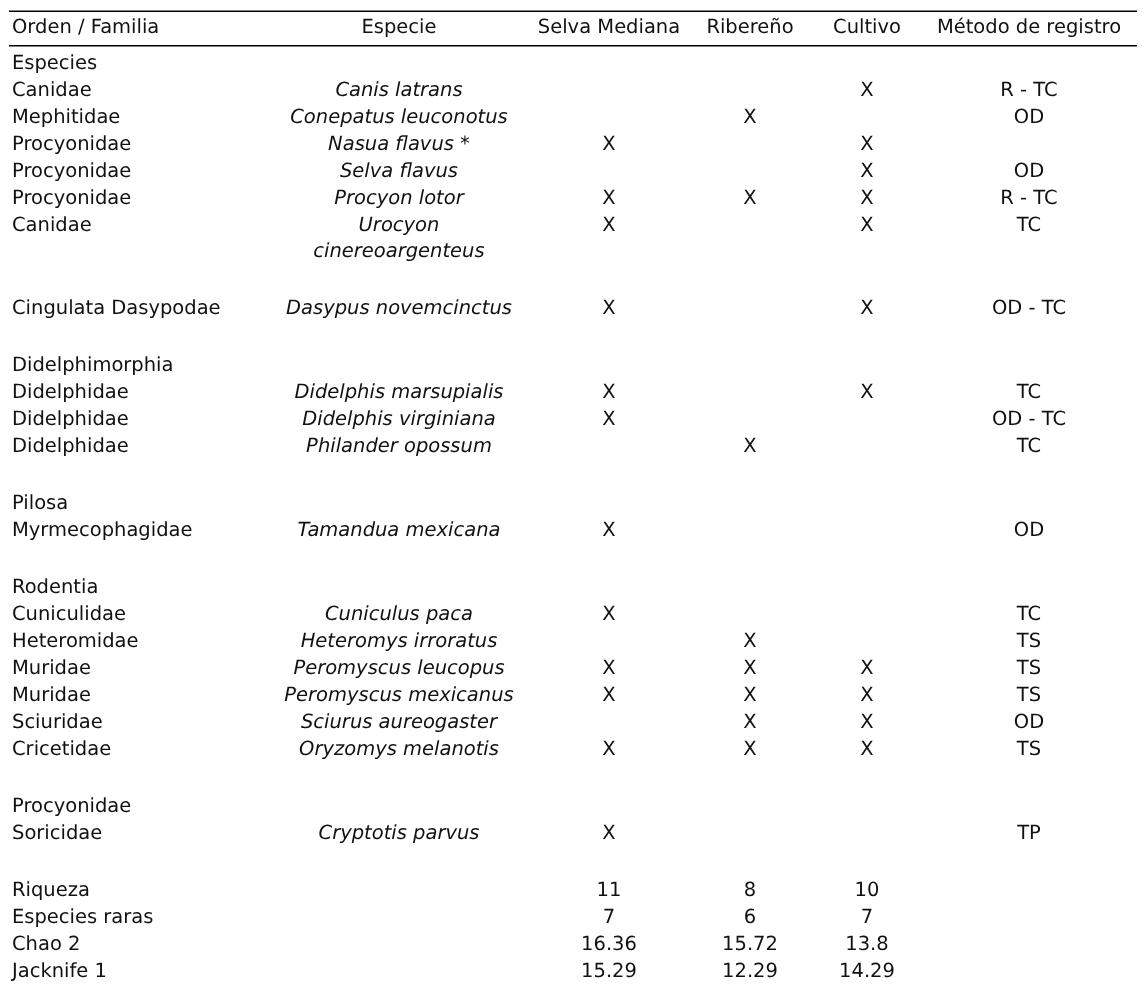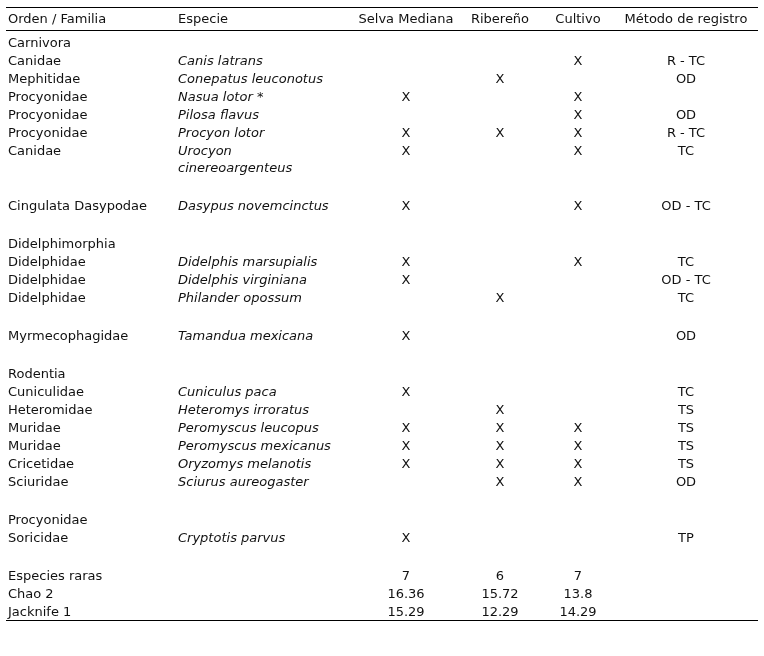--- a/index.html
+++ b/index.html
@@ -27,21 +27,21 @@
     text-align: center;
     font-weight: normal;
     overflow: hidden;
   }
   thead th {
     border-bottom: 1px solid #000;
     padding-bottom: 3px;
     padding-top: 2px;
   }
   .col0 { width: 172px; text-align: left; padding-left: 2px; }
-  .col1 { width: 176px; text-align: left; white-space: pre-line; }
+  .col1 { width: 176px; text-align: center; white-space: pre-line; }
   .col2 { width: 104px; }
   .col3 { width: 84px; text-align: center;  }
   .col4 { width: 72px;  }
   .col5 { width: 144px; }
   tbody td.col1 { font-style: italic; }
   tbody tr.species td, tbody tr.stat td, tbody tr.group td { padding-top: 1px; }
   tbody tr.spacer td { height: 20px; }
   tbody tr:first-child td { padding-top: 3px; }
 </style>
 </head>
@@ -54,21 +54,21 @@
           <th class="col0">Orden / Familia</th>
           <th class="col1">Especie</th>
           <th class="col2">Selva Mediana</th>
           <th class="col3">Ribereño</th>
           <th class="col4">Cultivo</th>
           <th class="col5">Método de registro</th>
         </tr>
     </thead>
     <tbody id="table-body">
         <tr class="group">
-          <td class="col0">Carnivora</td>
+          <td class="col0">Especies</td>
           <td class="col1"></td>
           <td class="col2"></td>
           <td class="col3"></td>
           <td class="col4"></td>
           <td class="col5"></td>
         </tr>
         <tr class="species">
           <td class="col0">Canidae</td>
           <td class="col1">Canis latrans</td>
           <td class="col2"></td>
@@ -79,29 +79,29 @@
         <tr class="species">
           <td class="col0">Mephitidae</td>
           <td class="col1">Conepatus leuconotus</td>
           <td class="col2"></td>
           <td class="col3">X</td>
           <td class="col4"></td>
           <td class="col5">OD</td>
         </tr>
         <tr class="species">
           <td class="col0">Procyonidae</td>
-          <td class="col1">Nasua lotor *</td>
+          <td class="col1">Nasua flavus *</td>
           <td class="col2">X</td>
           <td class="col3"></td>
           <td class="col4">X</td>
           <td class="col5"></td>
         </tr>
         <tr class="species">
           <td class="col0">Procyonidae</td>
-          <td class="col1">Pilosa flavus</td>
+          <td class="col1">Selva flavus</td>
           <td class="col2"></td>
           <td class="col3"></td>
           <td class="col4">X</td>
           <td class="col5">OD</td>
         </tr>
         <tr class="species">
           <td class="col0">Procyonidae</td>
           <td class="col1">Procyon lotor</td>
           <td class="col2">X</td>
           <td class="col3">X</td>
@@ -174,20 +174,28 @@
           <td class="col5">TC</td>
         </tr>
         <tr class="spacer">
           <td class="col0"></td>
           <td class="col1"></td>
           <td class="col2"></td>
           <td class="col3"></td>
           <td class="col4"></td>
           <td class="col5"></td>
         </tr>
+        <tr class="group">
+          <td class="col0">Pilosa</td>
+          <td class="col1"></td>
+          <td class="col2"></td>
+          <td class="col3"></td>
+          <td class="col4"></td>
+          <td class="col5"></td>
+        </tr>
         <tr class="species">
           <td class="col0">Myrmecophagidae</td>
           <td class="col1">Tamandua mexicana</td>
           <td class="col2">X</td>
           <td class="col3"></td>
           <td class="col4"></td>
           <td class="col5">OD</td>
         </tr>
         <tr class="spacer">
           <td class="col0"></td>
@@ -231,35 +239,35 @@
         </tr>
         <tr class="species">
           <td class="col0">Muridae</td>
           <td class="col1">Peromyscus mexicanus</td>
           <td class="col2">X</td>
           <td class="col3">X</td>
           <td class="col4">X</td>
           <td class="col5">TS</td>
         </tr>
         <tr class="species">
+          <td class="col0">Sciuridae</td>
+          <td class="col1">Sciurus aureogaster</td>
+          <td class="col2"></td>
+          <td class="col3">X</td>
+          <td class="col4">X</td>
+          <td class="col5">OD</td>
+        </tr>
+        <tr class="species">
           <td class="col0">Cricetidae</td>
           <td class="col1">Oryzomys melanotis</td>
           <td class="col2">X</td>
           <td class="col3">X</td>
           <td class="col4">X</td>
           <td class="col5">TS</td>
         </tr>
-        <tr class="species">
-          <td class="col0">Sciuridae</td>
-          <td class="col1">Sciurus aureogaster</td>
-          <td class="col2"></td>
-          <td class="col3">X</td>
-          <td class="col4">X</td>
-          <td class="col5">OD</td>
-        </tr>
         <tr class="spacer">
           <td class="col0"></td>
           <td class="col1"></td>
           <td class="col2"></td>
           <td class="col3"></td>
           <td class="col4"></td>
           <td class="col5"></td>
         </tr>
         <tr class="group">
           <td class="col0">Procyonidae</td>
@@ -276,20 +284,28 @@
           <td class="col3"></td>
           <td class="col4"></td>
           <td class="col5">TP</td>
         </tr>
         <tr class="spacer">
           <td class="col0"></td>
           <td class="col1"></td>
           <td class="col2"></td>
           <td class="col3"></td>
           <td class="col4"></td>
+          <td class="col5"></td>
+        </tr>
+        <tr class="stat">
+          <td class="col0">Riqueza</td>
+          <td class="col1"></td>
+          <td class="col2">11</td>
+          <td class="col3">8</td>
+          <td class="col4">10</td>
           <td class="col5"></td>
         </tr>
         <tr class="stat">
           <td class="col0">Especies raras</td>
           <td class="col1"></td>
           <td class="col2">7</td>
           <td class="col3">6</td>
           <td class="col4">7</td>
           <td class="col5"></td>
         </tr>

